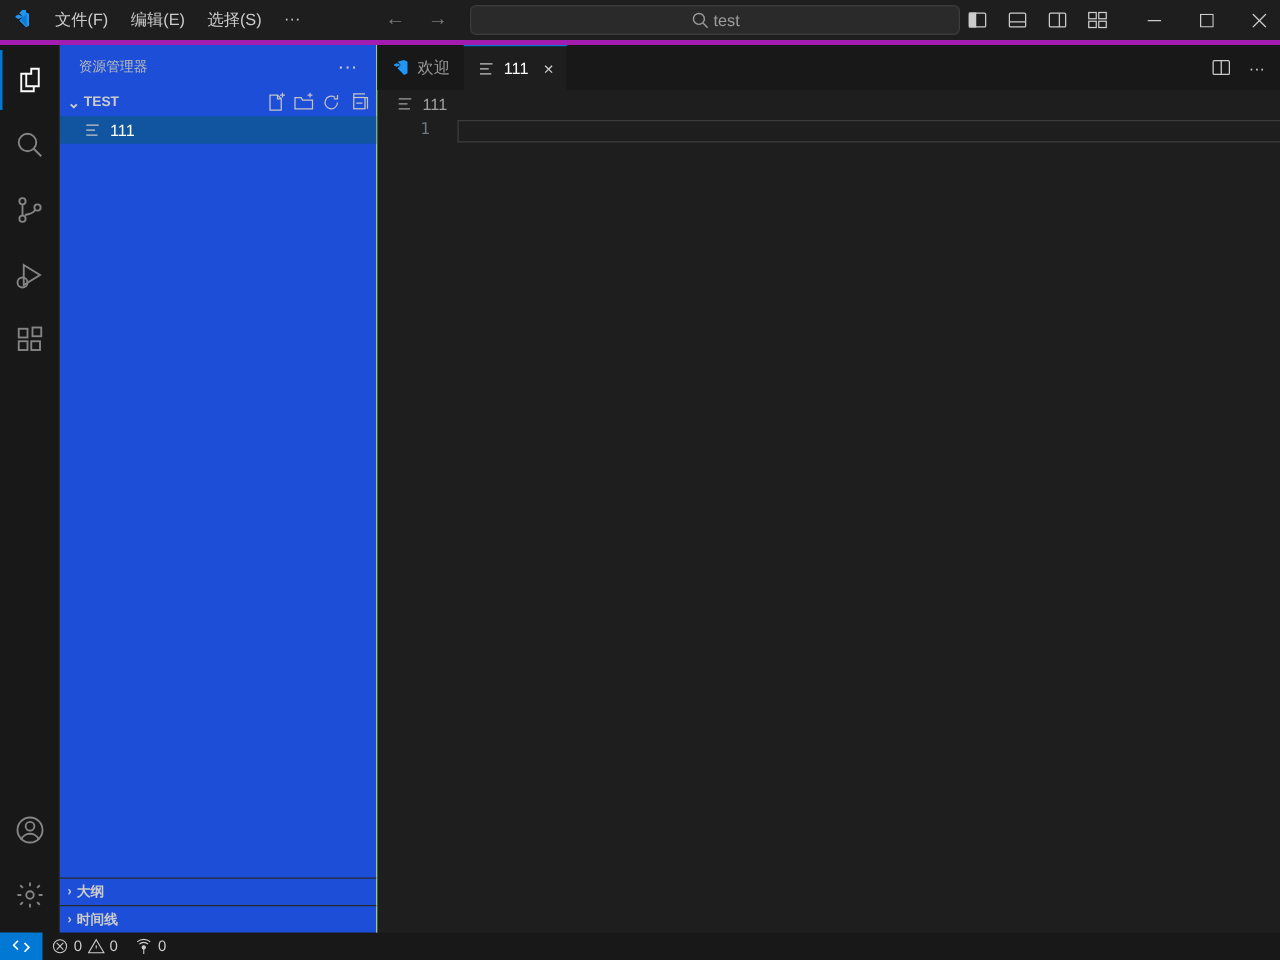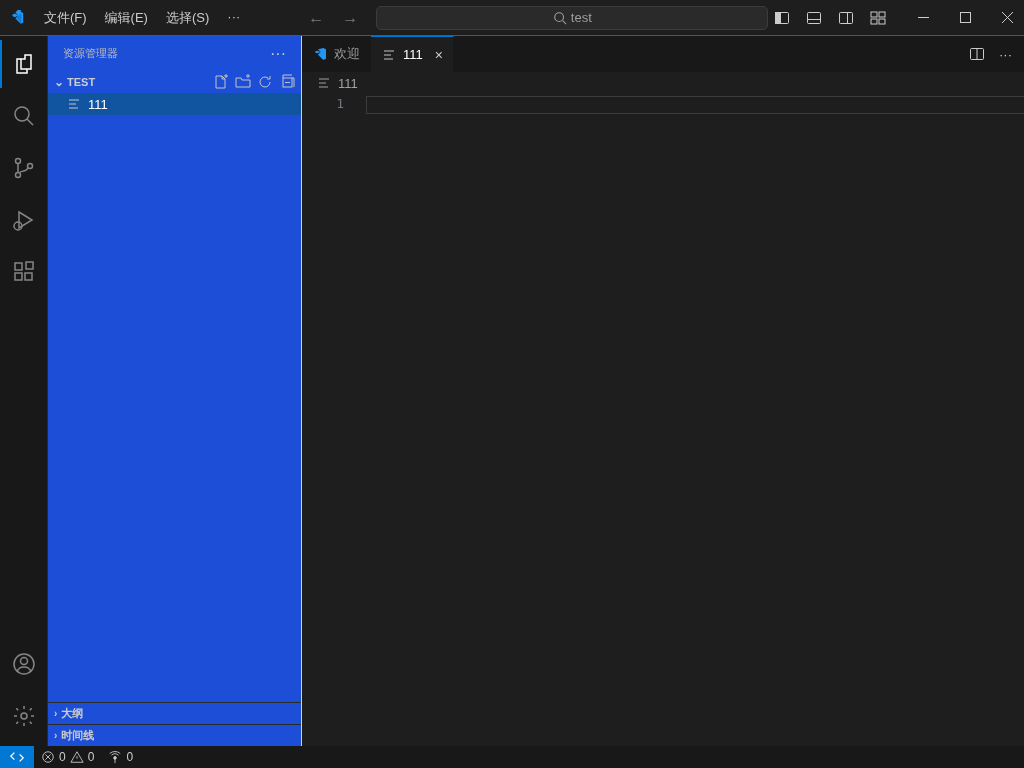--- a/index.html
+++ b/index.html
@@ -1,18 +1,18 @@
 <!DOCTYPE html>
 <html><head>
 <meta charset="utf-8">
 <style>
 * { margin: 0; padding: 0; box-sizing: border-box; }
 body { width: 1024px; height: 768px; background: #1e1e1e; font-family: "Segoe UI", sans-serif; font-size: 13px; color: #cccccc; overflow: hidden; }
 
-.titlebar { height: 36px; background: #1e1e1e; display: flex; align-items: center; border-bottom: 1px solid #a21caf; }
+.titlebar { height: 36px; background: #1e1e1e; display: flex; align-items: center; border-bottom: 4px solid #a21caf; }
 .titlebar .logo { width: 16px; height: 16px; margin: 0 10px 0 10px; }
 .titlebar .menus { display: flex; gap: 2px; }
 .titlebar .menu-item { padding: 4px 8px; cursor: pointer; color: #cccccc; }
 .titlebar .menu-more { padding: 4px 8px; cursor: pointer; }
 .titlebar .nav { display: flex; gap: 18px; margin-left: 60px; }
 .titlebar .nav-btn { color: #7a7a7a; cursor: pointer; font-size: 16px; }
 .titlebar .searchbox { flex: 0 0 auto; width: 392px; height: 24px; background: #2a2a2a; border: 1px solid #3c3c3c; border-radius: 5px; display: flex; align-items: center; padding: 0 8px; color: #9d9d9d; margin-left: 18px; justify-content: center; }
 .titlebar .searchbox svg { margin-right: 4px; }
 .titlebar .right-icons { margin-left: auto; display: flex; gap: 16px; padding-right: 12px; align-items: center; }
 .titlebar .right-icons .icon { color: #cccccc; cursor: pointer; display:flex; }

